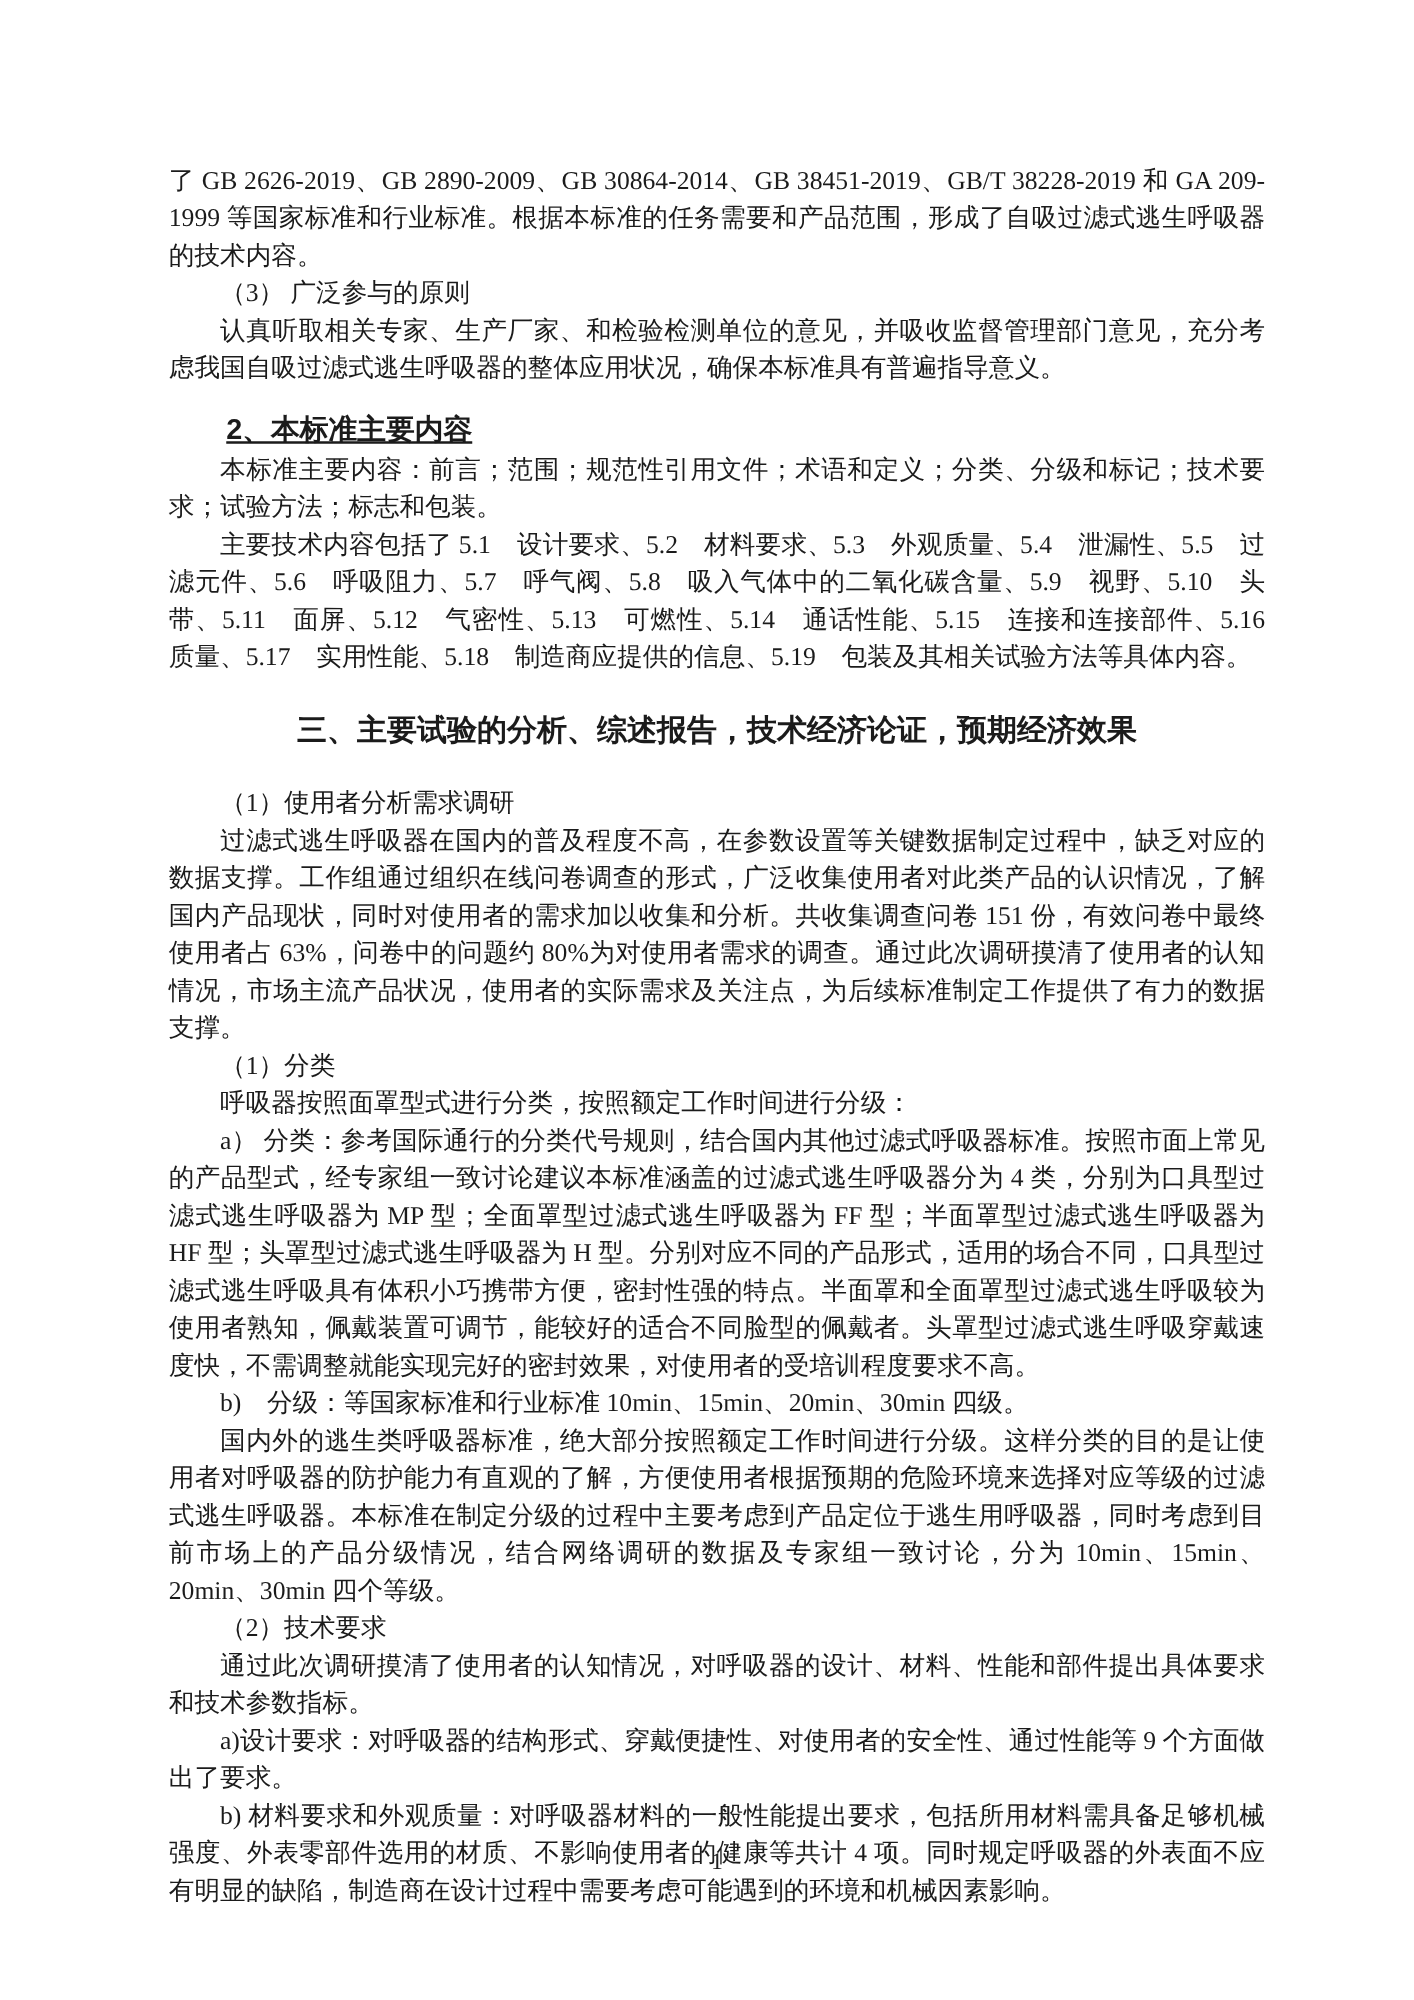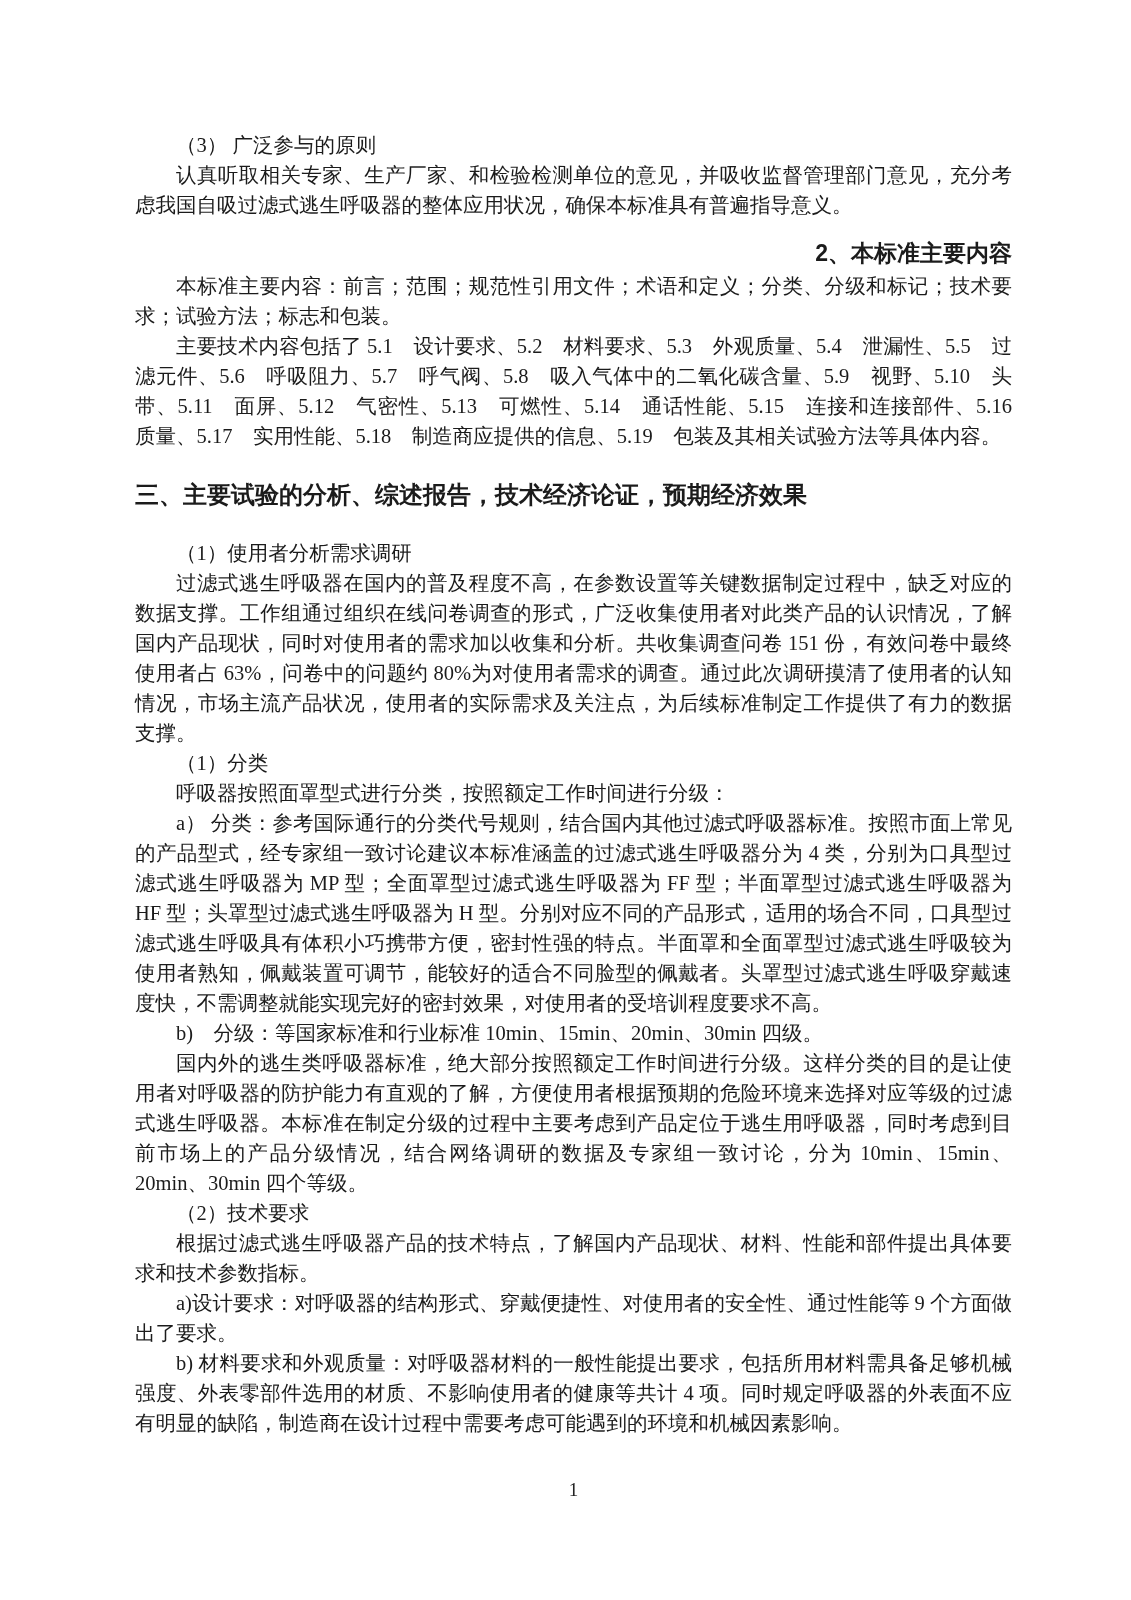--- a/index.html
+++ b/index.html
@@ -26,58 +26,60 @@
     font-family: "Liberation Serif", serif;
   }
   .para.ind { text-indent: 2em; }
   .h-sub {
     margin: 17px 0 2px 0;
     font-family: "Liberation Sans", sans-serif;
     font-weight: bold;
     font-size: 23px;
     line-height: 32px;
     text-indent: 2em;
-    text-align: right;
+    text-align: left;
+    text-decoration: underline;
   }
   .h-main {
     margin: 27px 0 26px 0;
     font-family: "Liberation Sans", sans-serif;
     font-weight: bold;
     font-size: 24px;
     line-height: 34px;
-    text-align: left;
+    text-align: center;
   }
   .pageno {
     position: absolute;
     left: 135px;
     top: 1478px;
     width: 877px;
     text-align: center;
     font-size: 19px;
     line-height: 24px;
     font-family: "Liberation Serif", serif;
     color: #222;
   }
 </style>
 </head>
 <body>
 
 <div class="content">
+  <p class="para">了 GB 2626-2019、GB 2890-2009、GB 30864-2014、GB 38451-2019、GB/T 38228-2019 和 GA 209-1999 等国家标准和行业标准。根据本标准的任务需要和产品范围，形成了自吸过滤式逃生呼吸器的技术内容。</p>
   <p class="para ind">（3） 广泛参与的原则</p>
   <p class="para ind">认真听取相关专家、生产厂家、和检验检测单位的意见，并吸收监督管理部门意见，充分考虑我国自吸过滤式逃生呼吸器的整体应用状况，确保本标准具有普遍指导意义。</p>
   <h3 class="h-sub">2、本标准主要内容</h3>
   <p class="para ind">本标准主要内容：前言；范围；规范性引用文件；术语和定义；分类、分级和标记；技术要求；试验方法；标志和包装。</p>
   <p class="para ind">主要技术内容包括了 5.1　设计要求、5.2　材料要求、5.3　外观质量、5.4　泄漏性、5.5　过滤元件、5.6　呼吸阻力、5.7　呼气阀、5.8　吸入气体中的二氧化碳含量、5.9　视野、5.10　头带、5.11　面屏、5.12　气密性、5.13　可燃性、5.14　通话性能、5.15　连接和连接部件、5.16　质量、5.17　实用性能、5.18　制造商应提供的信息、5.19　包装及其相关试验方法等具体内容。</p>
   <h2 class="h-main">三、主要试验的分析、综述报告，技术经济论证，预期经济效果</h2>
   <p class="para ind">（1）使用者分析需求调研</p>
   <p class="para ind">过滤式逃生呼吸器在国内的普及程度不高，在参数设置等关键数据制定过程中，缺乏对应的数据支撑。工作组通过组织在线问卷调查的形式，广泛收集使用者对此类产品的认识情况，了解国内产品现状，同时对使用者的需求加以收集和分析。共收集调查问卷 151 份，有效问卷中最终使用者占 63%，问卷中的问题约 80%为对使用者需求的调查。通过此次调研摸清了使用者的认知情况，市场主流产品状况，使用者的实际需求及关注点，为后续标准制定工作提供了有力的数据支撑。</p>
   <p class="para ind">（1）分类</p>
   <p class="para ind">呼吸器按照面罩型式进行分类，按照额定工作时间进行分级：</p>
   <p class="para ind">a） 分类：参考国际通行的分类代号规则，结合国内其他过滤式呼吸器标准。按照市面上常见的产品型式，经专家组一致讨论建议本标准涵盖的过滤式逃生呼吸器分为 4 类，分别为口具型过滤式逃生呼吸器为 MP 型；全面罩型过滤式逃生呼吸器为 FF 型；半面罩型过滤式逃生呼吸器为 HF 型；头罩型过滤式逃生呼吸器为 H 型。分别对应不同的产品形式，适用的场合不同，口具型过滤式逃生呼吸具有体积小巧携带方便，密封性强的特点。半面罩和全面罩型过滤式逃生呼吸较为使用者熟知，佩戴装置可调节，能较好的适合不同脸型的佩戴者。头罩型过滤式逃生呼吸穿戴速度快，不需调整就能实现完好的密封效果，对使用者的受培训程度要求不高。</p>
   <p class="para ind">b)　分级：等国家标准和行业标准 10min、15min、20min、30min 四级。</p>
   <p class="para ind">国内外的逃生类呼吸器标准，绝大部分按照额定工作时间进行分级。这样分类的目的是让使用者对呼吸器的防护能力有直观的了解，方便使用者根据预期的危险环境来选择对应等级的过滤式逃生呼吸器。本标准在制定分级的过程中主要考虑到产品定位于逃生用呼吸器，同时考虑到目前市场上的产品分级情况，结合网络调研的数据及专家组一致讨论，分为 10min、15min、20min、30min 四个等级。</p>
   <p class="para ind">（2）技术要求</p>
-  <p class="para ind">根据过滤式逃生呼吸器产品的技术特点，了解国内产品现状、材料、性能和部件提出具体要求和技术参数指标。</p>
+  <p class="para ind">通过此次调研摸清了使用者的认知情况，对呼吸器的设计、材料、性能和部件提出具体要求和技术参数指标。</p>
   <p class="para ind">a)设计要求：对呼吸器的结构形式、穿戴便捷性、对使用者的安全性、通过性能等 9 个方面做出了要求。</p>
   <p class="para ind">b) 材料要求和外观质量：对呼吸器材料的一般性能提出要求，包括所用材料需具备足够机械强度、外表零部件选用的材质、不影响使用者的健康等共计 4 项。同时规定呼吸器的外表面不应有明显的缺陷，制造商在设计过程中需要考虑可能遇到的环境和机械因素影响。</p>
 </div>
 
 <div class="pageno">1</div>
 
 </body></html>

